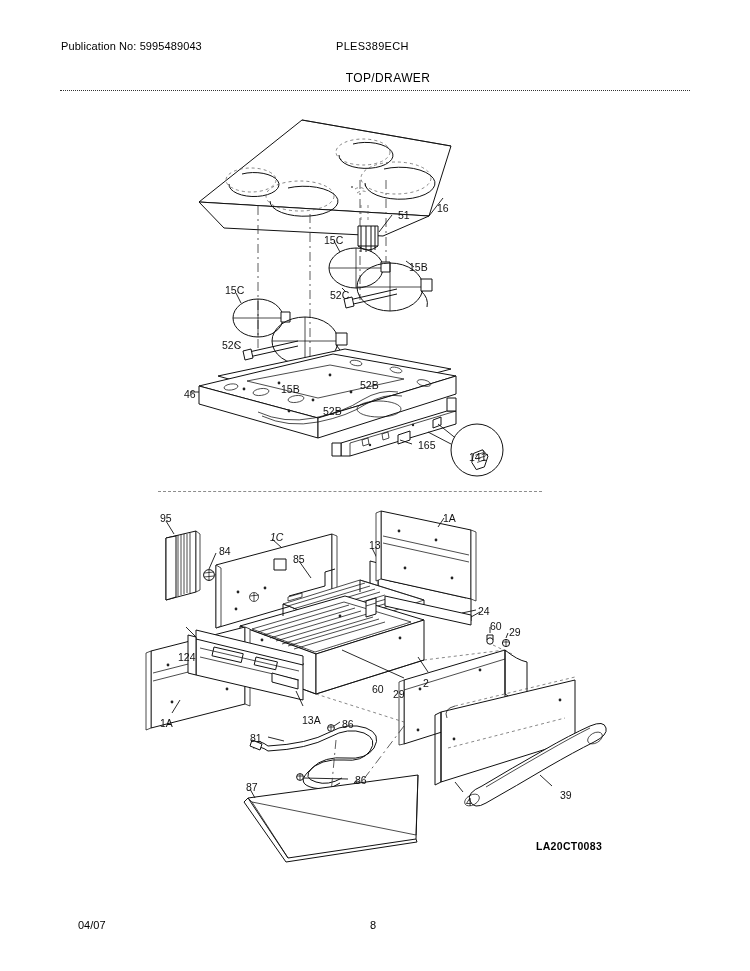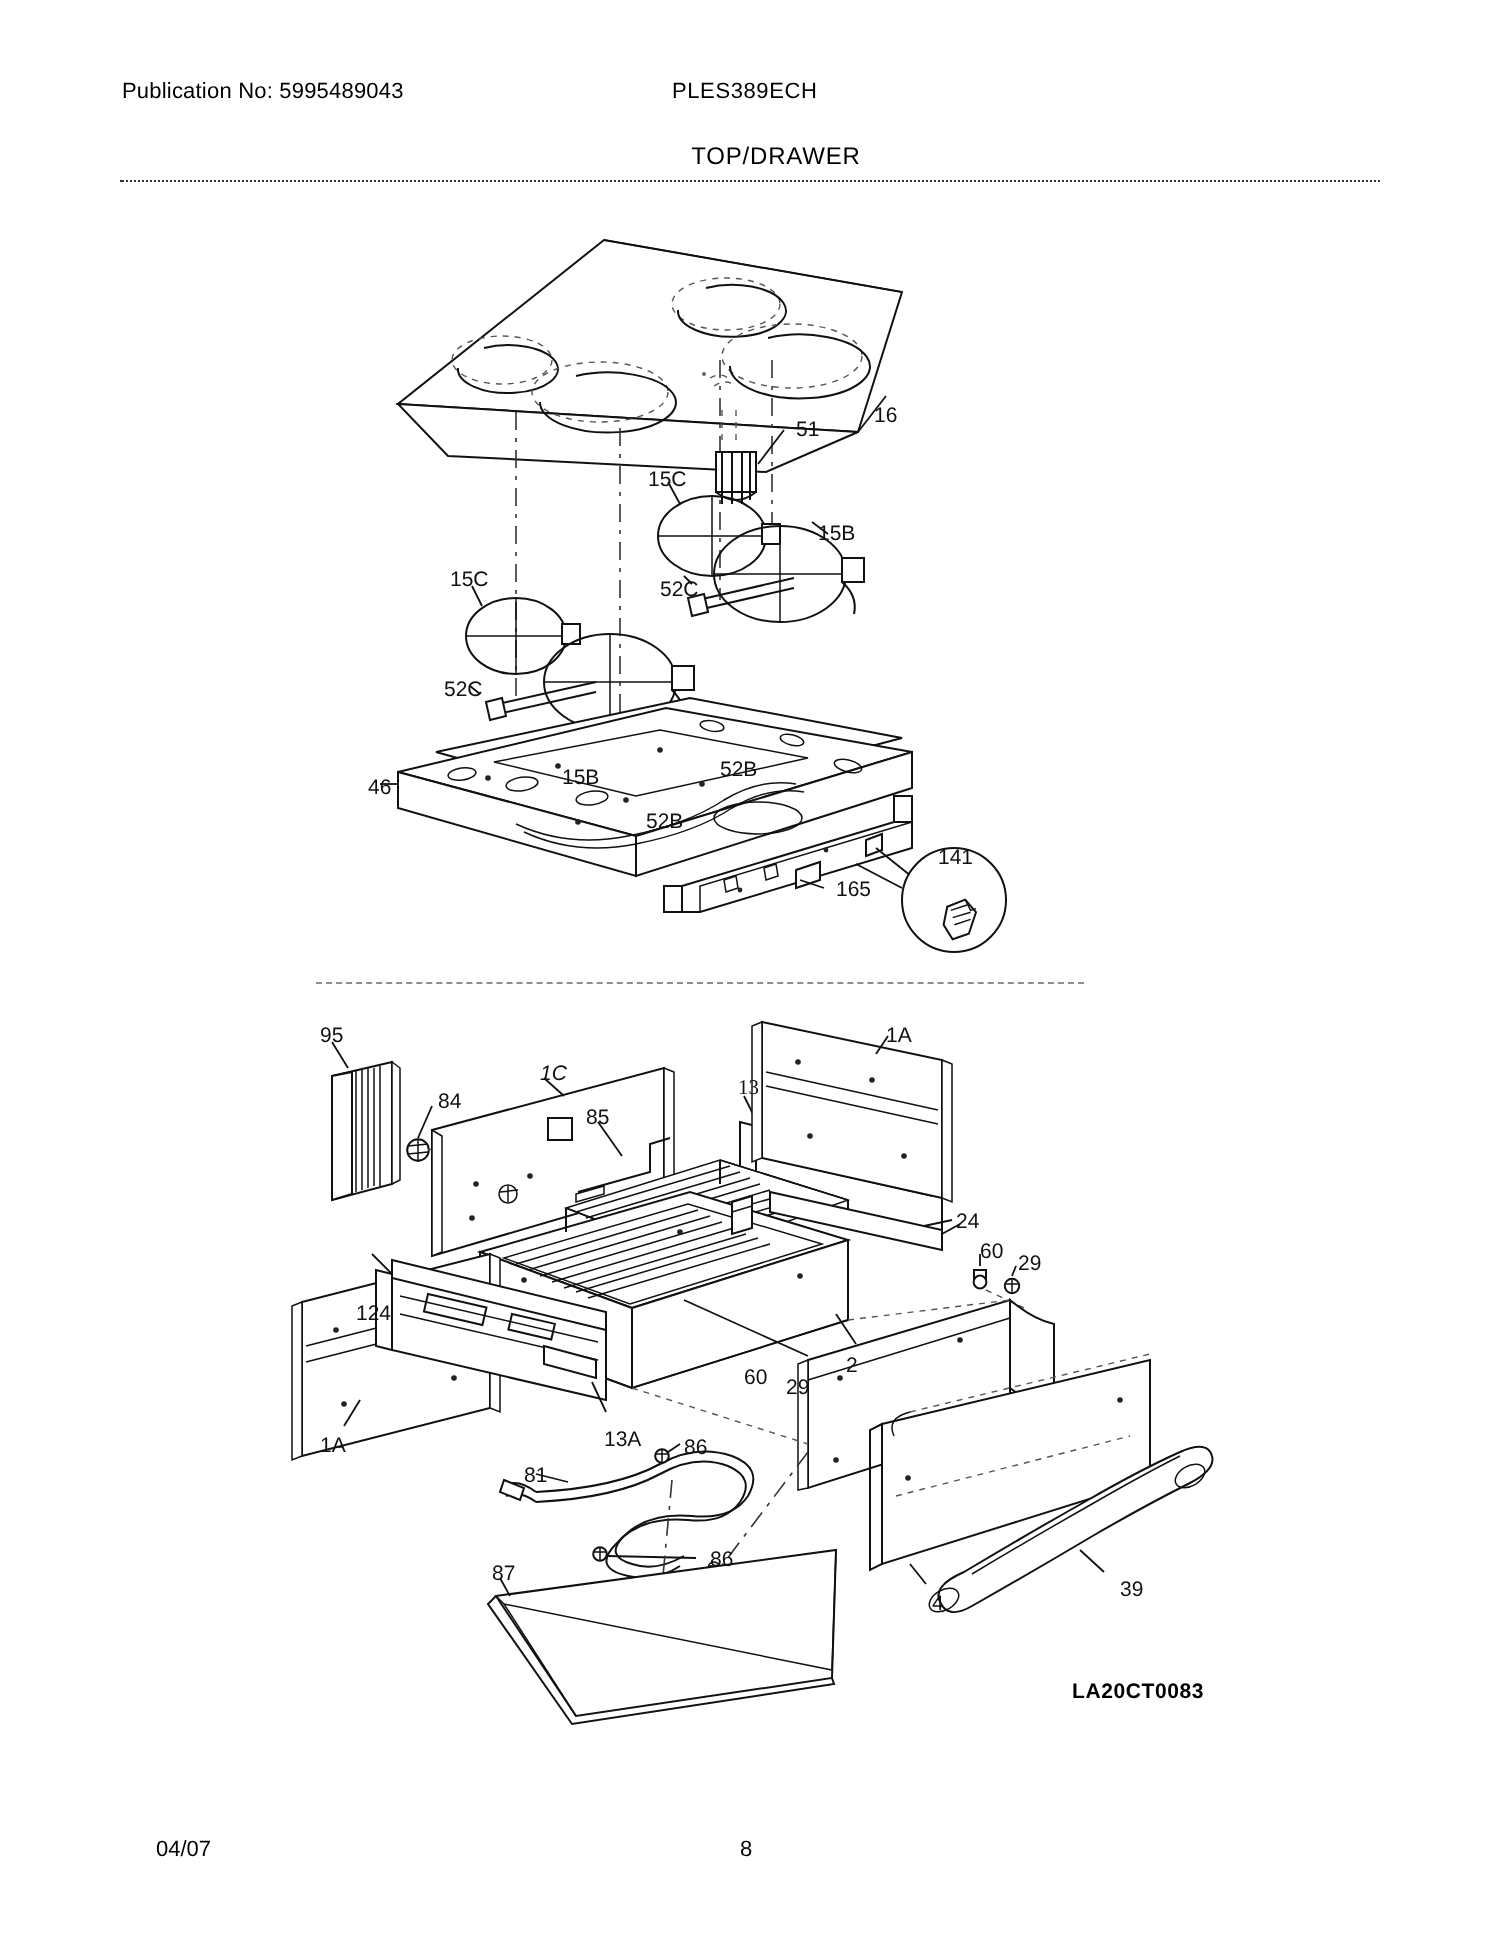--- a/index.html
+++ b/index.html
@@ -427,38 +427,38 @@
       <div class="cal" style="left: 324px; top: 235px;">15C</div>
       <div class="cal" style="left: 409px; top: 262px;">15B</div>
       <div class="cal" style="left: 330px; top: 290px;">52C</div>
       <div class="cal" style="left: 225px; top: 285px;">15C</div>
       <div class="cal" style="left: 222px; top: 340px;">52C</div>
       <div class="cal" style="left: 281px; top: 384px;">15B</div>
       <div class="cal" style="left: 360px; top: 380px;">52B</div>
       <div class="cal" style="left: 323px; top: 406px;">52B</div>
       <div class="cal" style="left: 184px; top: 389px;">46</div>
       <div class="cal" style="left: 418px; top: 440px;">165</div>
-      <div class="cal" style="left: 469px; top: 424px;">141</div>
+      <div class="cal" style="left: 469px; top: 452px;">141</div>
       <div class="cal" style="left: 160px; top: 513px;">95</div>
       <div class="cal" style="left: 270px; top: 532px; font-style: italic;">1C</div>
       <div class="cal" style="left: 219px; top: 546px;">84</div>
       <div class="cal" style="left: 293px; top: 554px;">85</div>
-      <div class="cal" style="left: 369px; top: 540px; font-family: Liberation Serif, serif;">13</div>
+      <div class="cal" style="left: 369px; top: 540px;">13</div>
       <div class="cal" style="left: 443px; top: 513px;">1A</div>
       <div class="cal" style="left: 478px; top: 606px;">24</div>
       <div class="cal" style="left: 490px; top: 621px;">60</div>
       <div class="cal" style="left: 509px; top: 627px;">29</div>
       <div class="cal" style="left: 178px; top: 632px; margin-top: 20px;">124</div>
       <div class="cal" style="left: 160px; top: 718px;">1A</div>
       <div class="cal" style="left: 302px; top: 715px;">13A</div>
       <div class="cal" style="left: 423px; top: 678px;">2</div>
       <div class="cal" style="left: 372px; top: 684px;">60</div>
       <div class="cal" style="left: 393px; top: 689px;">29</div>
       <div class="cal" style="left: 342px; top: 719px;">86</div>
-      <div class="cal" style="left: 262px; top: 733px;">81</div>
+      <div class="cal" style="left: 250px; top: 733px;">81</div>
       <div class="cal" style="left: 355px; top: 775px;">86</div>
       <div class="cal" style="left: 246px; top: 782px;">87</div>
       <div class="cal" style="left: 466px; top: 797px;">4</div>
       <div class="cal" style="left: 560px; top: 790px;">39</div>
     </div>
 
   <div id="diagram-code">LA20CT0083</div>
   <div id="footer-date">04/07</div>
   <div id="footer-page"><span>8</span></div>
 

